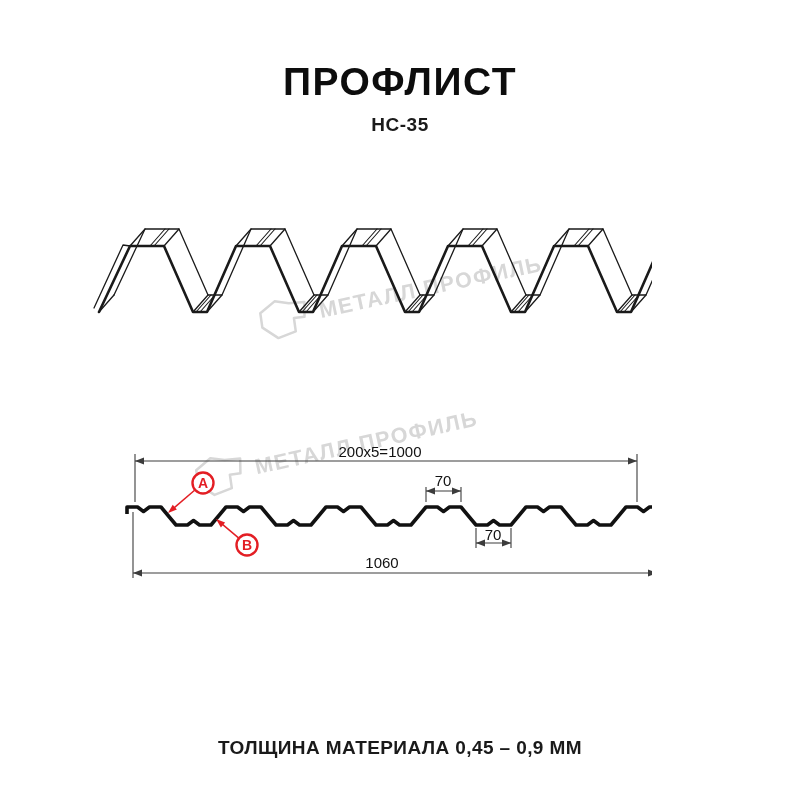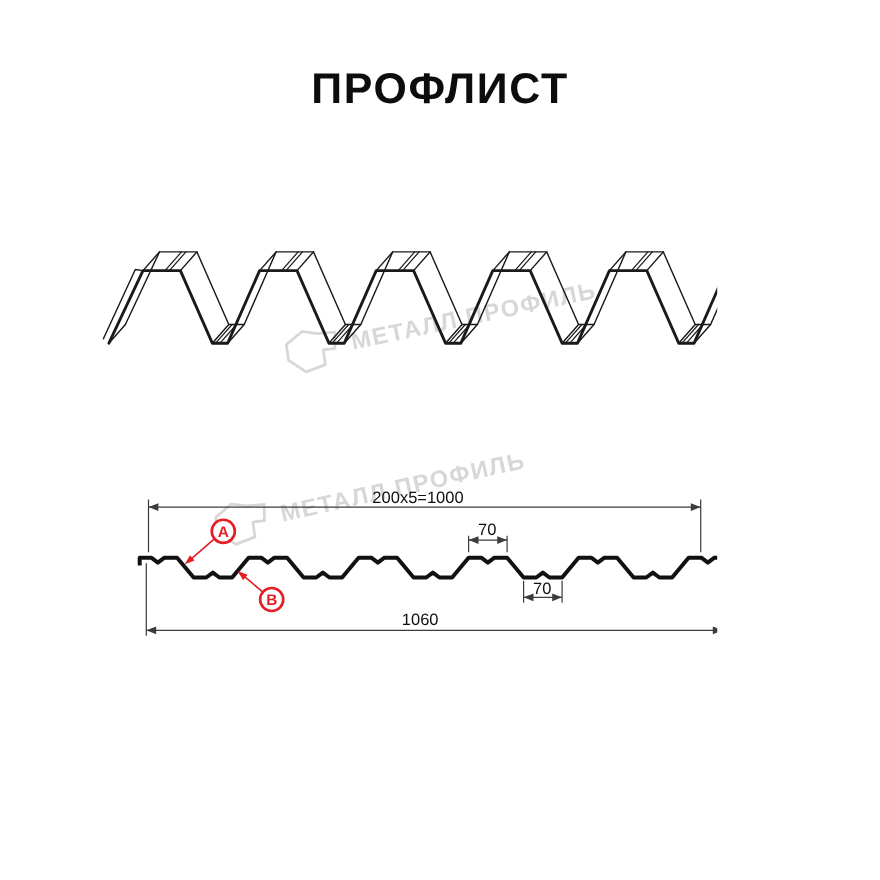--- a/index.html
+++ b/index.html
@@ -20,20 +20,21 @@
   svg.layer{position:absolute;left:0;top:0;}
   .dim-text{font-size:15px;fill:#111;}
   .marker-text{font-size:14px;font-weight:bold;}
 </style>
 </head>
 <body>
 
 <div id="page">
 
   <div id="title" class="abs">ПРОФЛИСТ</div>
+  <div id="subtitle" class="abs">НС-35</div>
 
   <div id="wm1" class="watermark">
     <svg width="58" height="45" viewBox="0 0 60 46">
       <path d="M9,12 L26,3 L40,8 L56,10 L53,25 L42,24 L41,38 L22,41 L8,27 Z" fill="none" stroke="#d7d7d7" stroke-width="2.6" stroke-linejoin="round"></path>
     </svg>
     <span>МЕТАЛЛ ПРОФИЛЬ</span>
   </div>
 
   <svg class="layer" width="800" height="800" viewBox="0 0 800 800">
     <g stroke="#1a1a1a" fill="none" stroke-linejoin="round" stroke-linecap="round">
@@ -104,14 +105,15 @@
     </g>
 
     <g>
       <line x1="238.5" y1="537.8" x2="220.7" y2="522.9" stroke="#e31e24" stroke-width="1.5"></line>
       <polygon points="216,519 225.1,522.4 220.9,527.4" fill="#e31e24"></polygon>
       <circle cx="247" cy="545" r="10.5" fill="#ffffff" stroke="#e31e24" stroke-width="2.4"></circle>
       <text class="marker-text" x="247" y="550" text-anchor="middle" fill="#e31e24">B</text>
     </g>
   </svg>
 
+  <div id="footer-note" class="abs">ТОЛЩИНА МАТЕРИАЛА 0,45 – 0,9 ММ</div>
 
 </div>
 
 </body></html>

